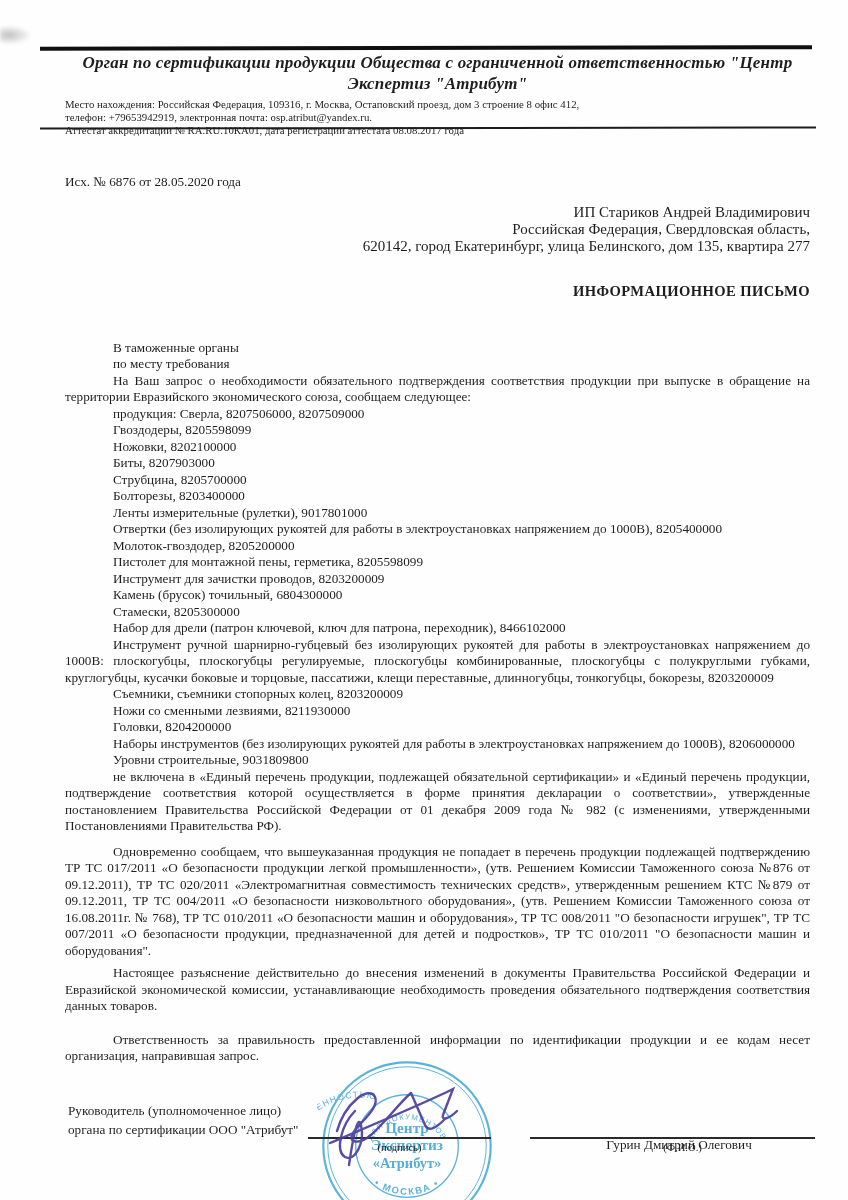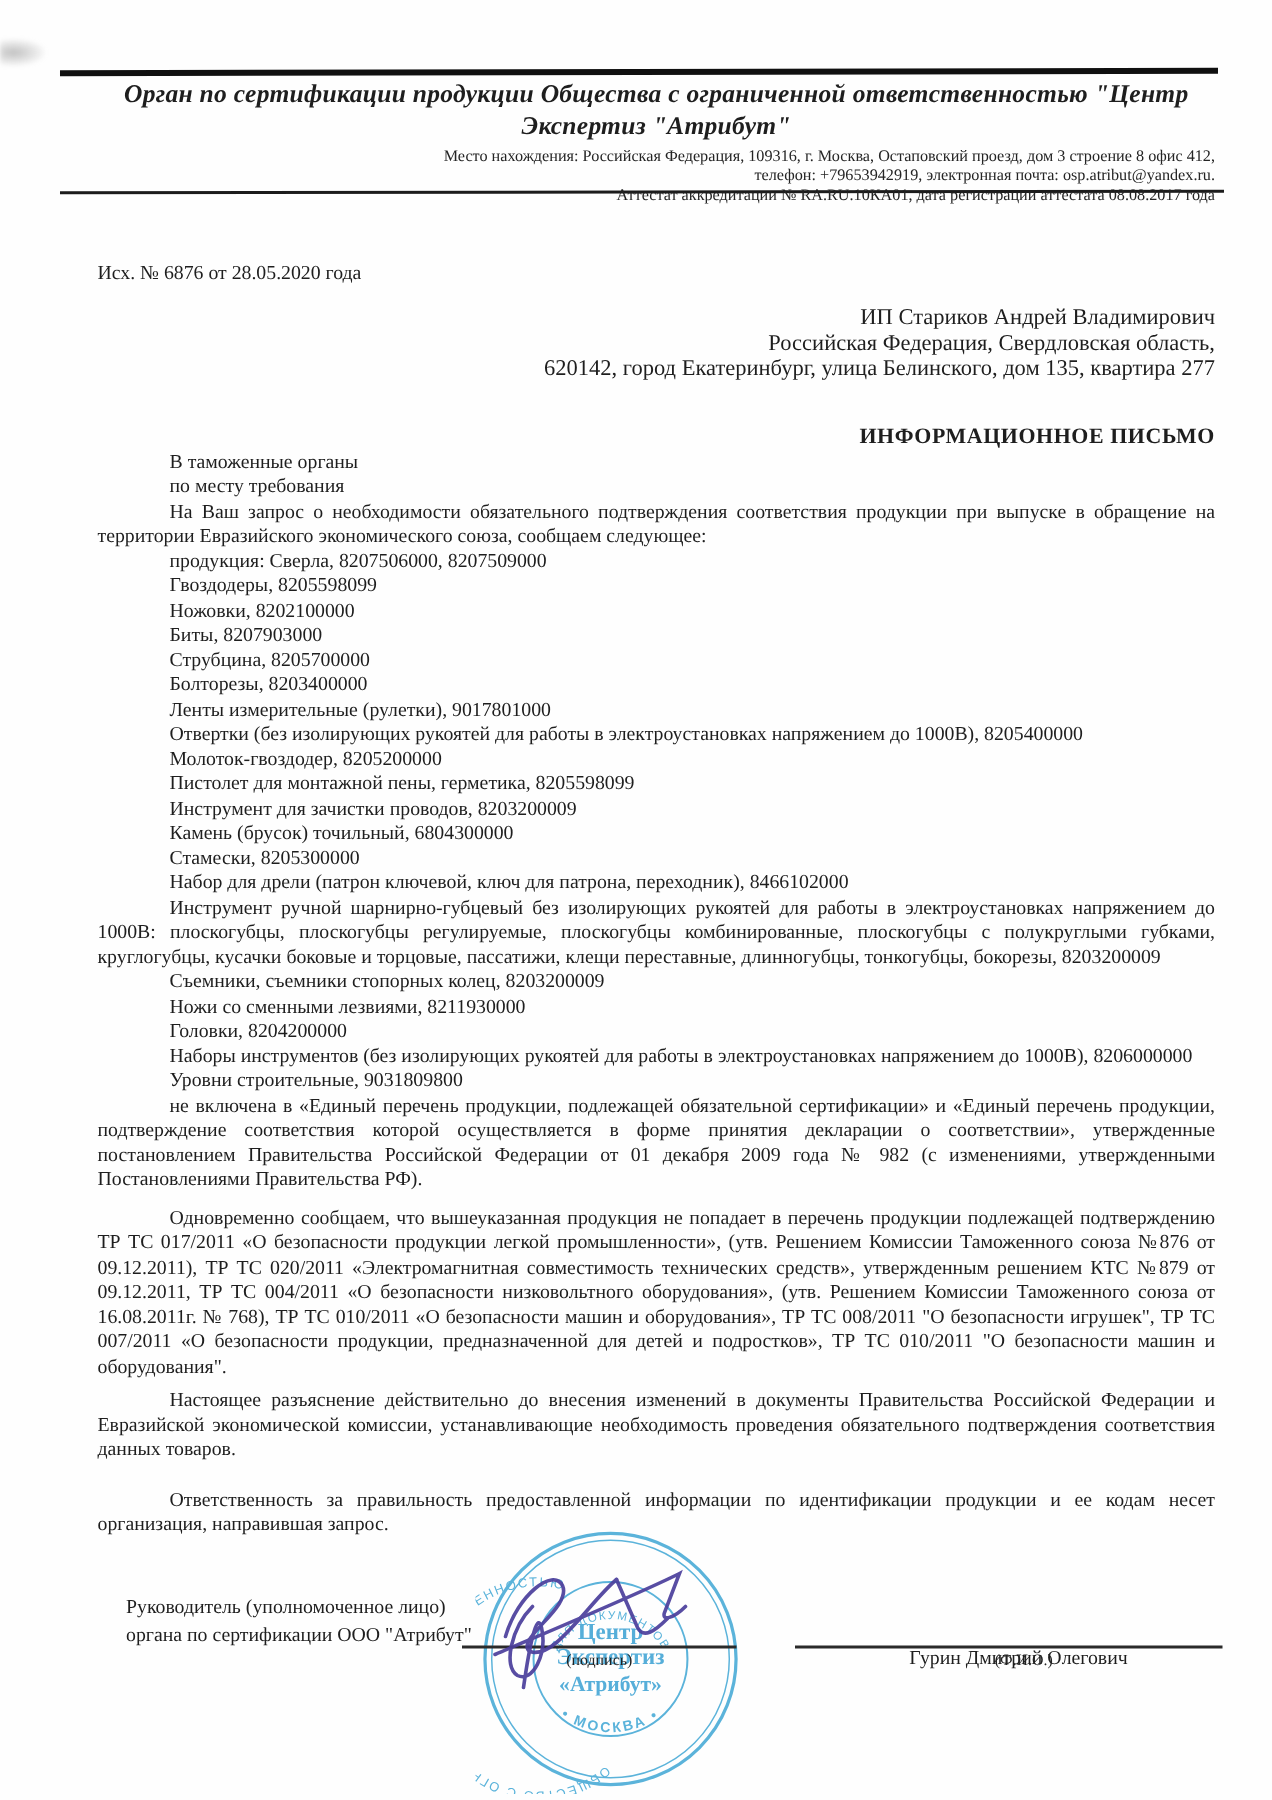--- a/index.html
+++ b/index.html
@@ -13,33 +13,33 @@
   .smudge{position:absolute;left:0;top:26px;width:30px;height:18px;
     background:radial-gradient(ellipse at 30% 50%, rgba(120,120,120,.45), rgba(160,160,160,.15) 60%, transparent 75%);
     filter:blur(1.5px);}
   .rule-top{position:absolute;left:40px;top:46px;width:772px;height:4px;background:#101010;transform:rotate(-0.12deg);}
   .rule-header-bottom{position:absolute;left:40px;top:127px;width:776px;height:2px;background:#1c1c1c;transform:rotate(-0.08deg);}
   .content{position:relative;padding:52px 38px 0 65px;}
   .org-title{
     text-align:center;font-weight:bold;font-size:17px;line-height:1.25;
     margin:0 10px;letter-spacing:.2px;font-style:italic;
   }
-  .header-small{text-align:right;font-size:10.8px;line-height:1.24;margin-top:3px;color:#242424;}
+  .header-small{text-align:left;font-size:10.8px;line-height:1.24;margin-top:3px;color:#242424;}
   .header-small div{white-space:nowrap;}
   .outgoing{margin-top:36px;font-size:13.2px;}
   .recipient{margin-top:14px;text-align:right;font-size:15px;line-height:17px;}
   .doc-title{margin-top:28px;text-align:right;font-weight:bold;font-size:14.6px;letter-spacing:.4px;}
-  .body-text{font-size:13.2px;line-height:16.5px;}
+  .body-text{margin-top:40px;font-size:13.2px;line-height:16.5px;}
   .body-text p{margin:0;text-indent:48px;text-align:justify;}
   .product-lines div{text-indent:48px;text-align:justify;}
   .para-gap-sm{margin-top:6px !important;}
   .para-gap-md{margin-top:9px !important;}
   .para-gap-lg{margin-top:17px !important;}
   .sig-section{position:relative;height:240px;margin-top:26px;font-size:13.2px;}
-  .sig-left{position:absolute;left:3px;top:10px;line-height:19px;margin-left:16px;}
+  .sig-left{position:absolute;left:3px;top:10px;line-height:19px;}
   .sig-name{position:absolute;left:478px;top:13px;width:272px;text-align:center;margin-top:33px;}
   .sig-line{position:absolute;top:46px;height:2px;background:#2a2a2a;z-index:3;}
   .sig-line-left{left:243px;width:183px;}
   .sig-line-right{left:465px;width:285px;}
   .sig-caption{position:absolute;top:51px;font-size:10.6px;text-align:center;z-index:4;color:#222;}
   .cap-left{left:243px;width:183px;}
   .cap-right{left:475px;width:285px;}
   .stamp-svg{position:absolute;left:252px;top:-35px;width:180px;height:180px;z-index:1;opacity:.88;}
   .ink-svg{position:absolute;left:260px;top:-18px;width:165px;height:100px;z-index:5;}
 </style>

